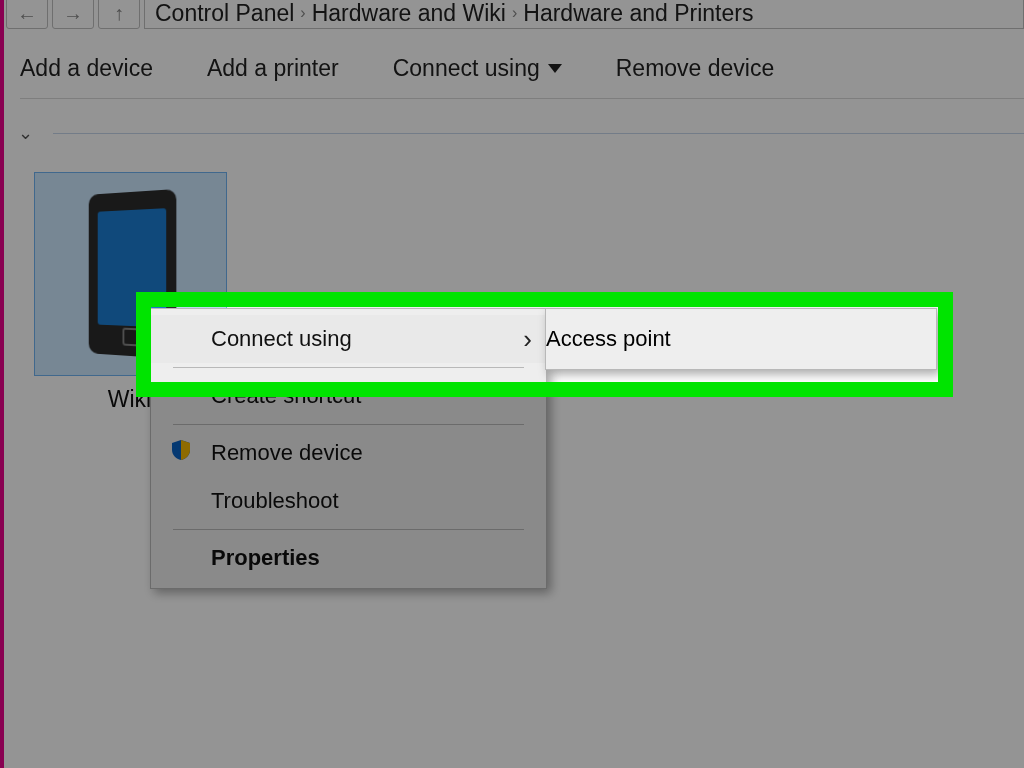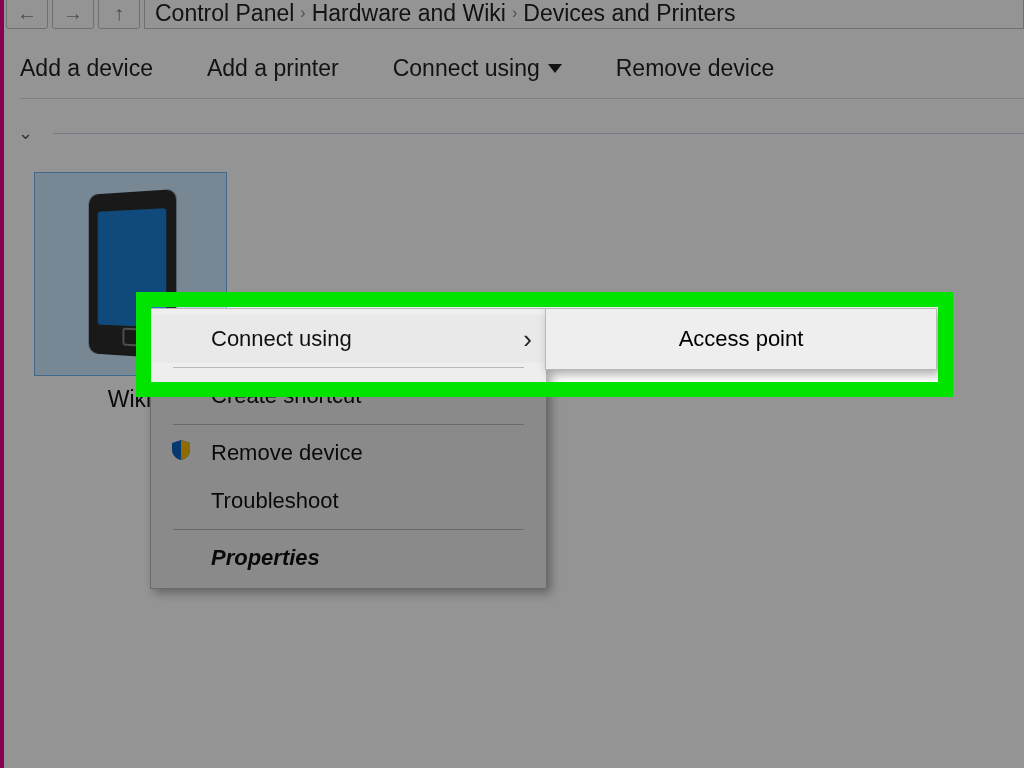--- a/index.html
+++ b/index.html
@@ -164,34 +164,34 @@
   }
   .cm-item.sel { background:#e9e9e9; }
   .cm-item .chevron-right {
     position:absolute; right:14px; top:50%; transform:translateY(-50%);
     font-size:26px; color:#222;
   }
   .cm-sep { height:1px; background:#b8b8b8; margin:4px 22px; }
   .cm-item .shield {
     position:absolute; left:18px; top:50%; transform:translateY(-50%);
   }
-  .cm-item.bold { font-weight:700;font-style:italic; }
+  .cm-item.bold { font-weight:700; }
   
   .sub-menu {
     position:absolute;
     top: 308px;
     left: 545px;
     width: 390px;
     background:#eeeeee;
     border:1px solid #b8b8b8;
     box-shadow: 4px 4px 10px rgba(0,0,0,.35);
     padding:6px 0;
     font-size:22px;
   }
-  .sub-menu .cm-item { justify-content:center; padding:0; }
+  .sub-menu .cm-item { padding:0; }
   
   .highlight {
     position:absolute;
     top:292px;
     left:136px;
     width:817px;
     height:105px;
     border: 15px solid #00e400;
     box-sizing:border-box;
     pointer-events:none;
@@ -215,21 +215,21 @@
 
 <div class="navbar">
   <div class="nav-btn">←</div>
   <div class="nav-btn">→</div>
   <div class="nav-btn">↑</div>
   <div class="addr">
     <span>Control Panel</span>
     <span class="sep">›</span>
     <span>Hardware and Wiki</span>
     <span class="sep">›</span>
-    <span>Devices and Printers</span>
+    <span>Hardware and Printers</span>
   </div>
 </div>
 
 <div class="toolbar">
   <div class="toolbar-item">
     <span>Add a device</span>
   </div>
   <div class="toolbar-item">
     <span>Add a printer</span>
   </div>

